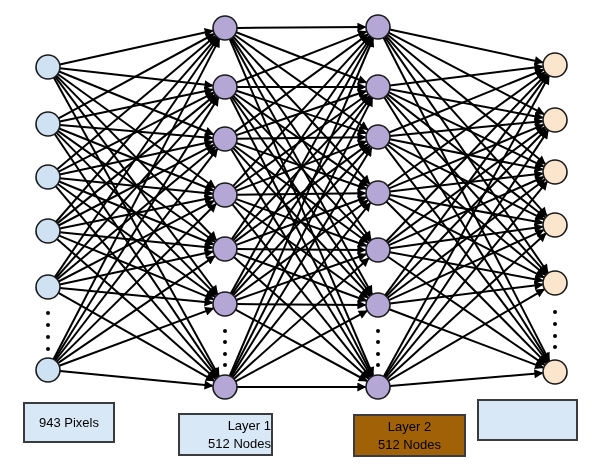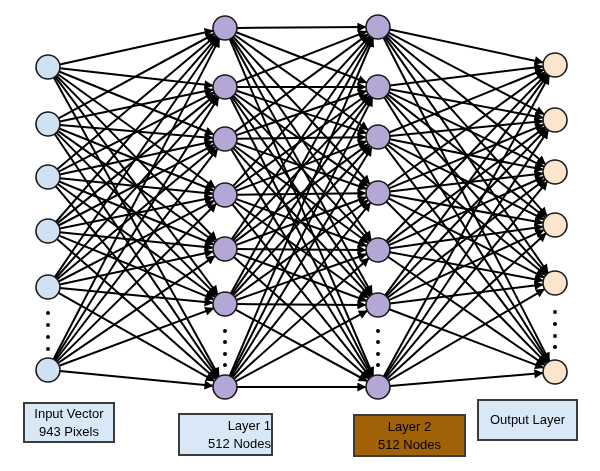--- a/index.html
+++ b/index.html
@@ -228,27 +228,25 @@
         <circle cx="555" cy="283" r="12" fill="#fce5cd" stroke="#1a1a1a" stroke-width="1.6"></circle>
         <circle cx="555" cy="372" r="12" fill="#fce5cd" stroke="#1a1a1a" stroke-width="1.6"></circle>
         <circle cx="555" cy="312" r="2" fill="#000000"></circle>
         <circle cx="555" cy="324" r="2" fill="#000000"></circle>
         <circle cx="555" cy="336" r="2" fill="#000000"></circle>
         <circle cx="555" cy="347" r="2" fill="#000000"></circle>
       </g>
     </svg>
 
   <div class="label-box" style="left: 23px; top: 402px; width: 92px; height: 41px; background: rgb(217, 232, 246); border-color: rgb(58, 59, 62); color: rgb(0, 0, 0);">
-    <div class="lbl-line">Input Vector</div>
     <div class="lbl-line">943 Pixels</div>
   </div>
   <div class="label-box" style="left: 178px; top: 413px; width: 95px; height: 43px; background: rgb(217, 232, 246); border-color: rgb(58, 59, 62); color: rgb(0, 0, 0); align-items: flex-end;">
     <div class="lbl-line">Layer 1</div>
     <div class="lbl-line">512 Nodes</div>
   </div>
   <div class="label-box" style="left: 332px; top: 414px; width: 113px; height: 43px; background: #a16207; border-color: rgb(58, 59, 62); color: rgb(0, 0, 0); margin-left: 21px;">
     <div class="lbl-line">Layer 2</div>
     <div class="lbl-line">512 Nodes</div>
   </div>
   <div class="label-box" style="left: 477px; top: 399px; width: 101px; height: 42px; background: rgb(217, 232, 246); border-color: rgb(58, 59, 62); color: rgb(0, 0, 0);">
-    <div class="lbl-line">Output Layer</div>
   </div>
 </div>
 
 </body></html>

